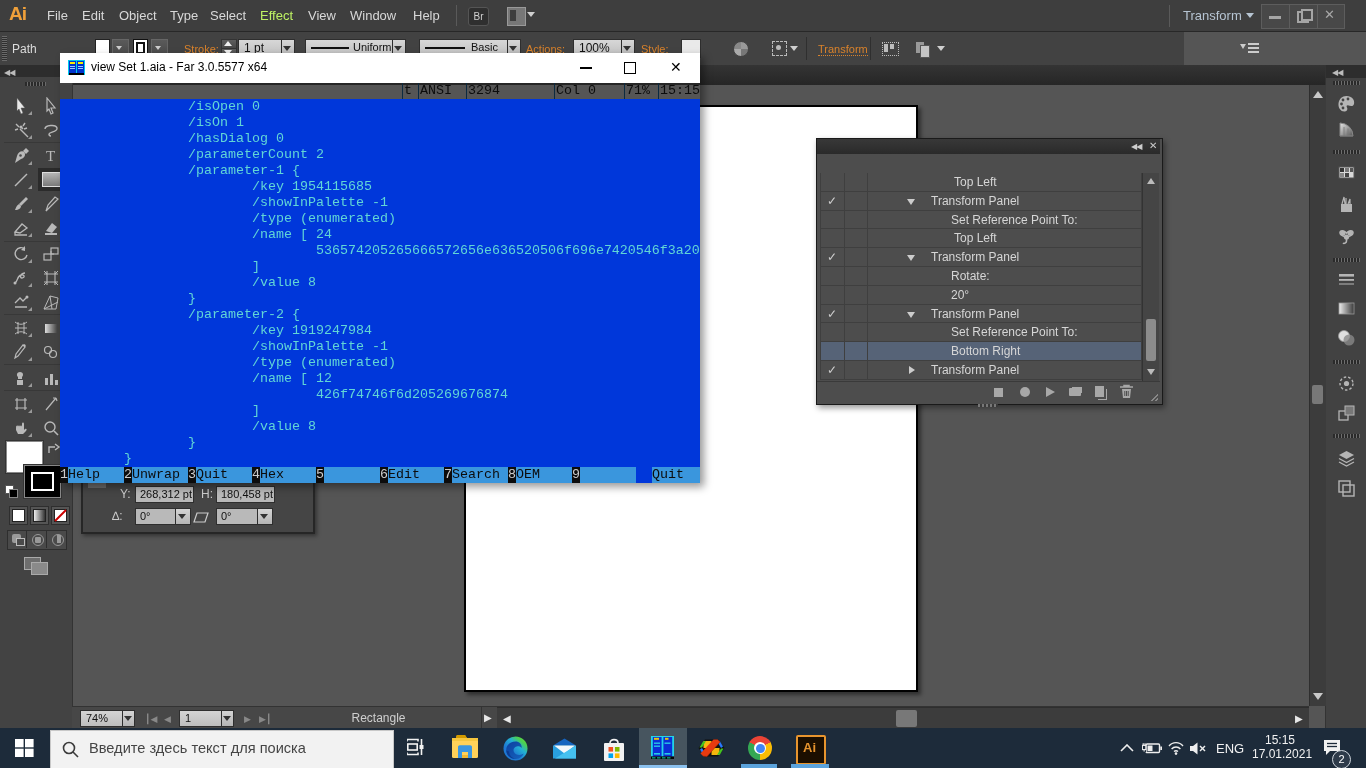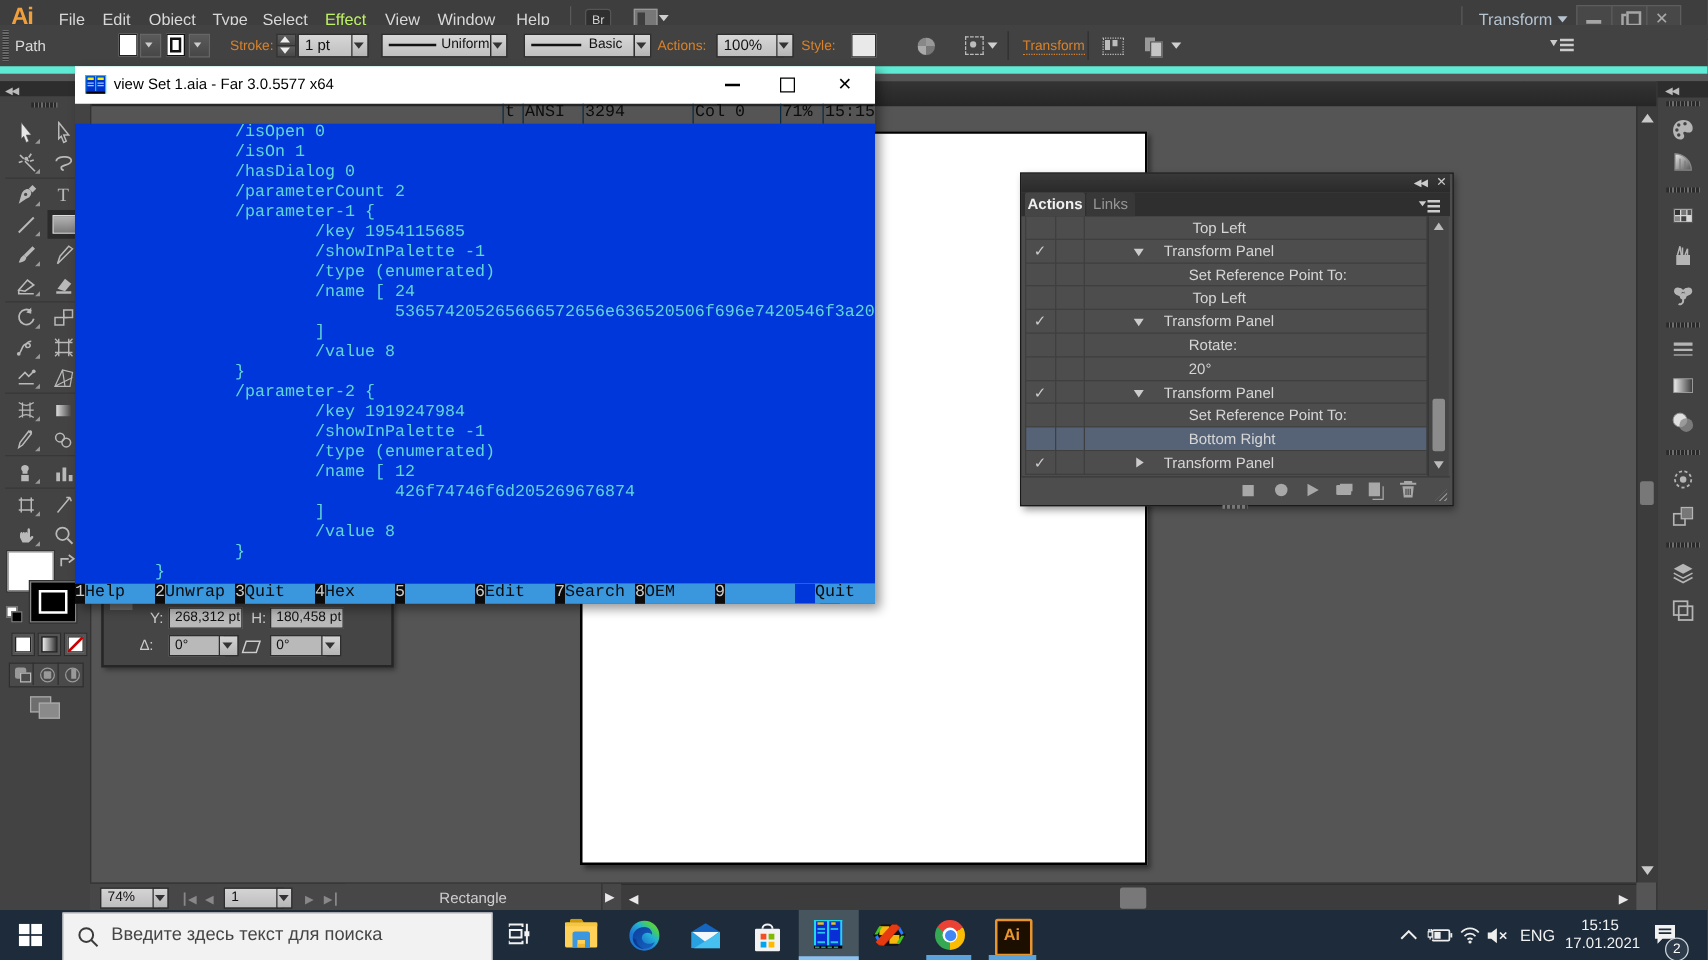--- a/index.html
+++ b/index.html
@@ -33,21 +33,21 @@
   <div class="abs" style="left:1246px;top:13px;width:0;height:0;border-left:4px solid transparent;border-right:4px solid transparent;border-top:5px solid #b6c4d2;"></div>
   <div class="abs winbtn" style="left:1261px;top:4px;width:27px;height:23px;background:#484848;border:1px solid #5d5d5d;"></div>
   <div class="abs winbtn" style="left:1289px;top:4px;width:27px;height:23px;background:#484848;border:1px solid #5d5d5d;"></div>
   <div class="abs winbtn" style="left:1317px;top:4px;width:26px;height:23px;background:#484848;border:1px solid #5d5d5d;"></div>
   <div class="abs" style="left:1269px;top:16px;width:12px;height:3px;background:#a5a5a5;"></div>
   <div class="abs" style="left:1297px;top:11px;width:8px;height:8px;border:2px solid #a5a5a5;"></div>
   <div class="abs" style="left:1301px;top:9px;width:8px;height:8px;border:2px solid #a5a5a5;background:#484848;"></div>
   <div class="abs" style="left:1324px;top:7px;font-size:13px;color:#a8a8a8;">✕</div>
 </div>
 
-<div class="abs" id="controlbar" style="left:0;top:20px;width:1366px;height:33px;background:#424242;border-bottom:6px solid #5eead4;">
+<div class="abs" id="controlbar" style="left:0;top:32px;width:1184px;height:33px;background:#424242;border-bottom:3px solid #5eead4;">
   <div class="abs" style="left:2px;top:4px;width:5px;height:25px;background:repeating-linear-gradient(to bottom,#6a6a6a 0 1px,#2f2f2f 1px 2px);"></div>
   <div class="abs" style="left:12px;top:10px;font-size:12px;color:#dcdcdc;">Path</div>
   <div class="abs" style="left:87px;top:36px;width:1px;height:24px;background:#2f2f2f;"></div>
 
   <div class="abs" style="left:95px;top:7px;width:13px;height:16px;background:#fff;border:1px solid #222;"></div>
   <div class="abs" style="left:112px;top:7px;width:15px;height:17px;background:linear-gradient(#5a5a5a,#474747);border:1px solid #666;"></div>
   <div class="abs" style="left:116px;top:14px;width:0;height:0;border-left:3.5px solid transparent;border-right:3.5px solid transparent;border-top:4px solid #ccc;"></div>
 
   <div class="abs" style="left:133px;top:7px;width:13px;height:16px;background:#fff;border:1px solid #111;"></div>
   <div class="abs" style="left:136px;top:10px;width:5px;height:8px;border:2px solid #111;background:#fff;"></div>
@@ -397,26 +397,20 @@
       </svg>
   <div class="abs" style="left:133px;top:28px;width:39px;height:15px;background:#b9b9b9;border:1px solid #2e2e2e;font-size:11px;color:#111;padding-left:4px;line-height:15px;">0°</div>
   <div class="abs" style="left:174px;top:28px;width:14px;height:15px;background:linear-gradient(#d4d4d4,#b5b5b5);border:1px solid #2e2e2e;"></div>
   <div class="abs" style="left:177px;top:34px;width:0;height:0;border-left:4px solid transparent;border-right:4px solid transparent;border-top:5px solid #333;"></div>
 </div>
 
 <div class="abs" id="actionspanel" style="left:816px;top:138px;width:345px;height:265px;background:#4d4d4d;border:1px solid #1a1a1a;box-shadow:2px 3px 6px rgba(0,0,0,0.4);">
   <div class="abs" style="left:0;top:0;width:343px;height:15px;background:linear-gradient(#383838,#2a2a2a);">
     <div class="abs" style="left:314px;top:3px;font-size:8px;color:#ccc;letter-spacing:-1px;">◀◀</div>
     <div class="abs" style="left:332px;top:1px;font-size:10px;color:#ccc;">✕</div>
-  </div>
-  <div class="abs" style="left:0;top:15px;width:343px;height:19px;background:#2f2f2f;">
-    <div class="abs" style="left:3px;top:0;width:48px;height:19px;background:#454545;border-radius:2px 2px 0 0;font-size:12px;font-weight:bold;color:#f0f0f0;text-align:center;line-height:19px;">Actions</div>
-    <div class="abs" style="left:52px;top:0;width:39px;height:19px;background:#383838;border-radius:2px 2px 0 0;font-size:12px;color:#969696;text-align:center;line-height:19px;">Links</div>
-    <div class="abs" style="left:325px;top:6px;width:10px;height:2px;background:#ccc;box-shadow:0 4px 0 #ccc,0 8px 0 #ccc;"></div>
-    <div class="abs" style="left:318px;top:7px;width:0;height:0;border-left:3px solid transparent;border-right:3px solid transparent;border-top:4px solid #ccc;"></div>
   </div>
   <div class="abs" id="actlist" style="left:0;top:34px;width:343px;height:208px;">
         <div class="abs" style="left:3px;top:17.8px;width:322px;height:1px;background:#3f3f3f;"></div>
         <div class="abs" style="left:137px;top:2px;color:#d6d6d6;font-size:12px;">Top Left</div>
         <div class="abs" style="left:3px;top:36.6px;width:322px;height:1px;background:#3f3f3f;"></div>
         <div class="abs" style="left:10px;top:20.8px;color:#ccc;font-size:12px;">✓</div>
         <div class="abs" style="left:90px;top:25.8px;width:0;height:0;border-left:4.5px solid transparent;border-right:4.5px solid transparent;border-top:6px solid #ccc;"></div>
         <div class="abs" style="left:114px;top:20.8px;color:#d6d6d6;font-size:12px;">Transform Panel</div>
         <div class="abs" style="left:3px;top:55.400000000000006px;width:322px;height:1px;background:#3f3f3f;"></div>
         <div class="abs" style="left:134px;top:39.6px;color:#d6d6d6;font-size:12px;">Set Reference Point To:</div>

